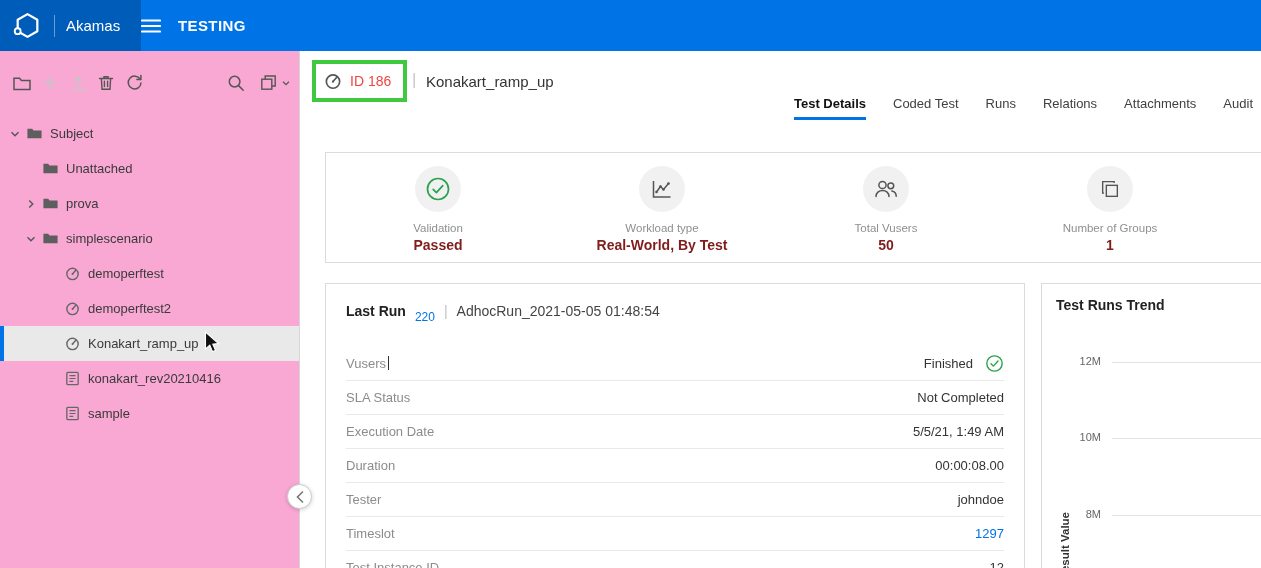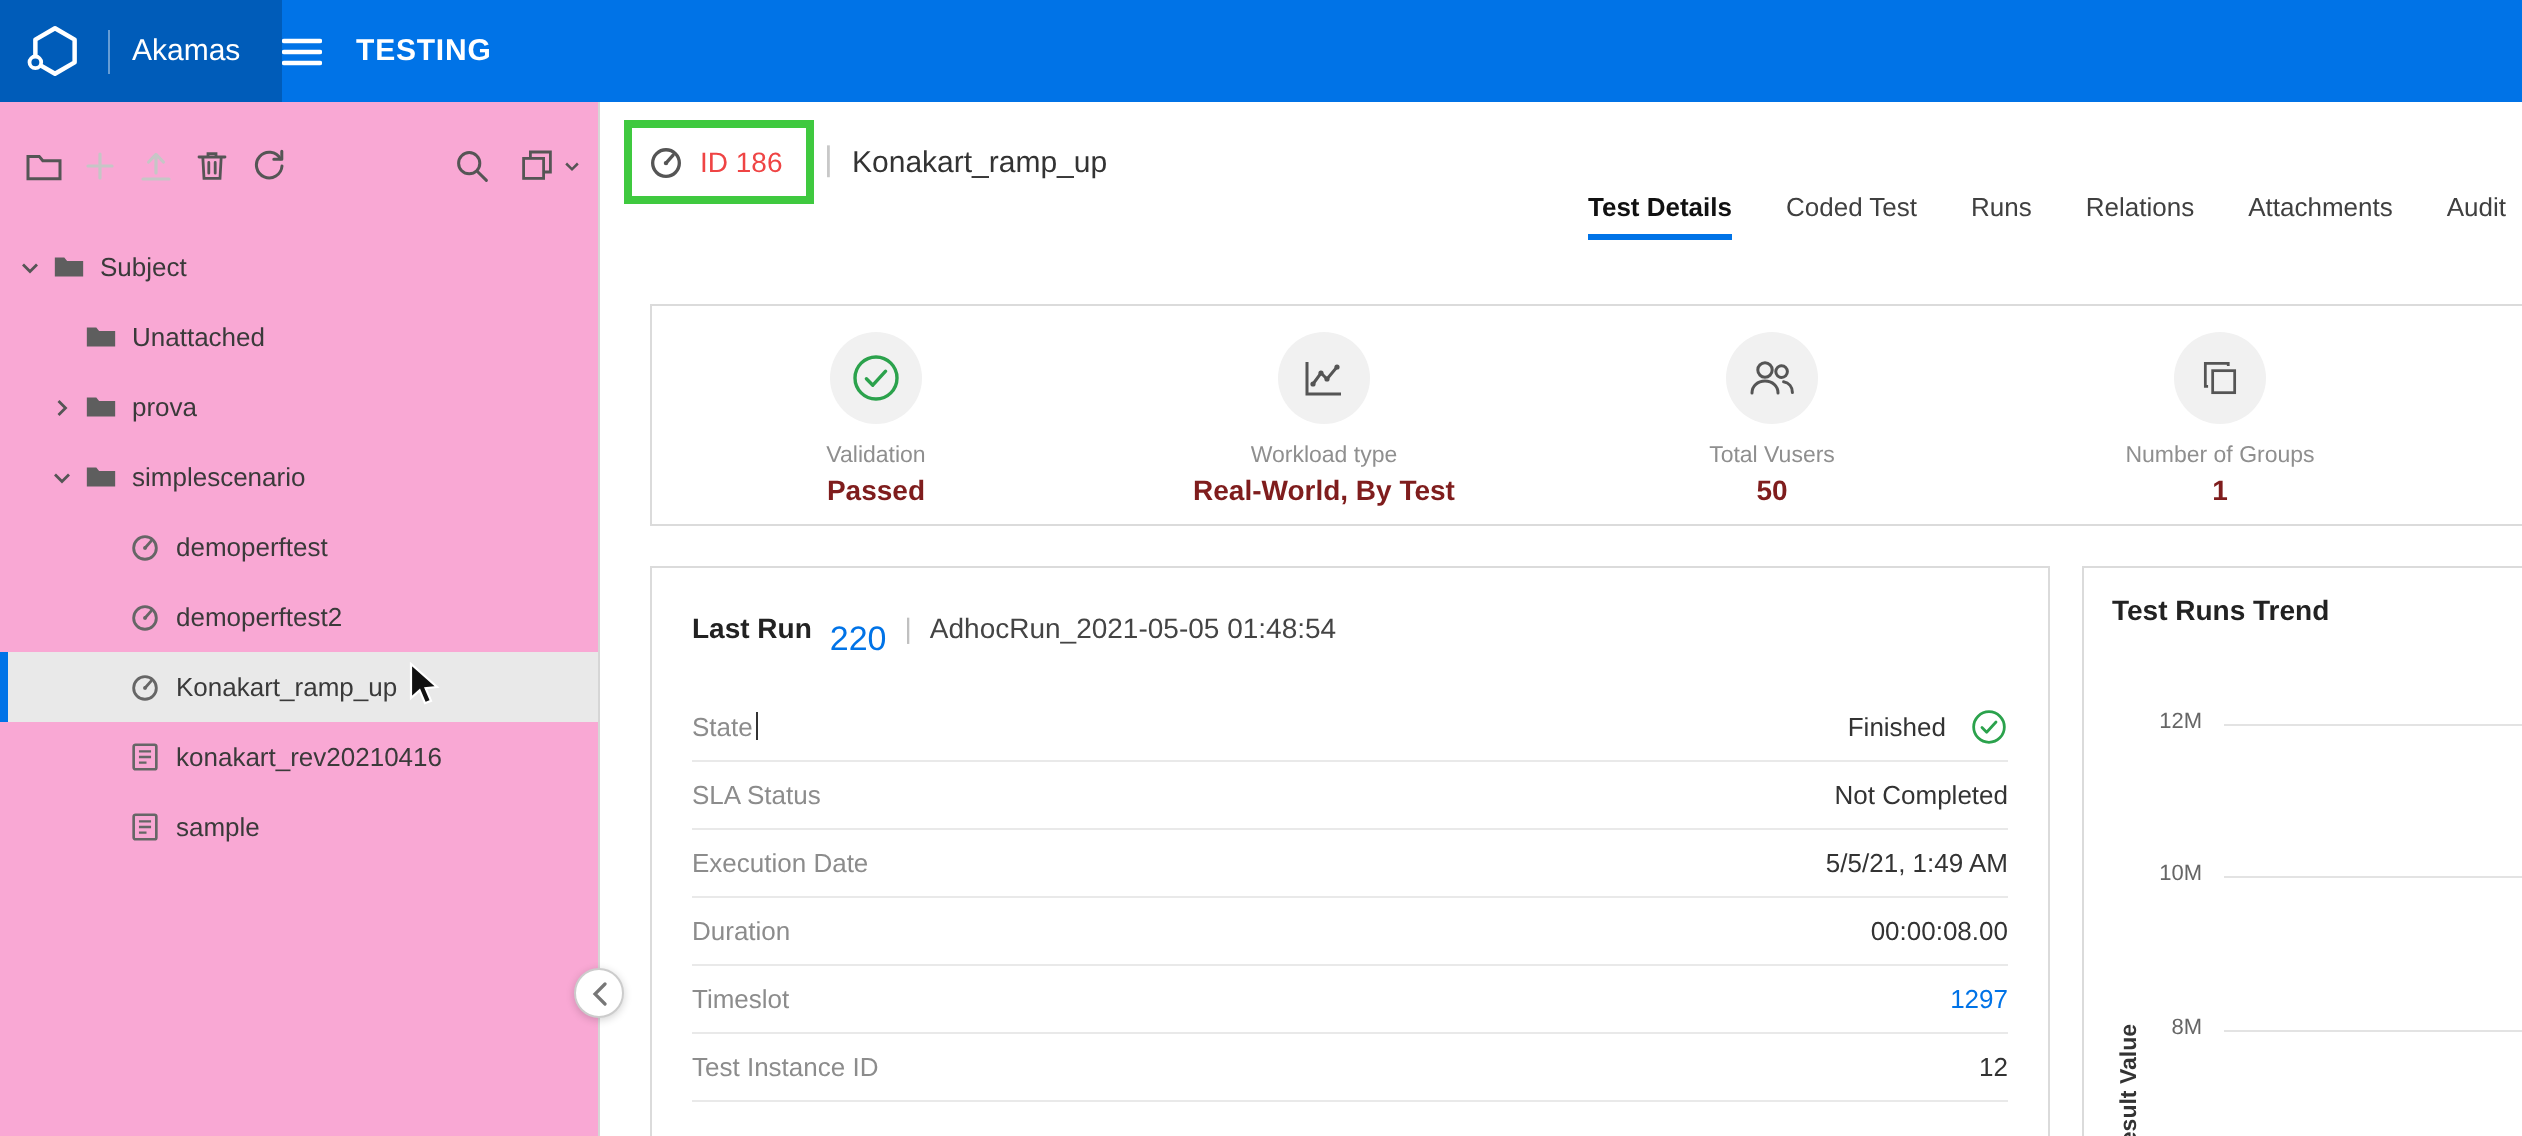--- a/index.html
+++ b/index.html
@@ -51,21 +51,21 @@
   .card { position:absolute; top:0; width:224px; height:100%; text-align:center; }
   .card:nth-child(1){left:0} .card:nth-child(2){left:224px} .card:nth-child(3){left:448px} .card:nth-child(4){left:672px}
   .ccircle { width:46px; height:46px; border-radius:50%; background:#F1F1F1; margin:13px auto 0;
              display:flex; align-items:center; justify-content:center; }
   .clabel { margin-top:10px; font-size:11.5px; color:#8F8F8F; }
   .cvalue { margin-top:3px; font-size:14px; font-weight:700; color:#7f1d1d; white-space:nowrap; }
 
   .lastrun { position:absolute; left:25px; top:232px; width:700px; height:341px; border:1px solid #DBDBDB; background:#fff; }
   .lr-head { display:flex; align-items:center; gap:9px; padding:14px 20px 0; }
   .lr-title { font-size:14px; font-weight:700; color:#222; }
-  .lr-id { font-size:17px; color:#0073E7; cursor:pointer;margin-top:12px; }
+  .lr-id { font-size:12px; color:#0073E7; cursor:pointer;margin-top:12px; }
   .lr-sep { color:#C0C0C0; font-size:14px; }
   .lr-name { font-size:14px; color:#444; white-space:nowrap; }
   .lr-rows { position:absolute; top:63px; left:20px; right:20px; }
   .lr-row { height:34px; display:flex; align-items:center; border-bottom:1px solid #E9E9E9; }
   .lr-label { flex:1; font-size:13px; color:#8C8C8C; }
   .lr-value { font-size:13px; color:#333; }
   .lr-value.link { color:#0073E7; cursor:pointer; }
   .lr-check { margin-left:12px; display:flex; }
   .caret { display:inline-block; width:1px; height:14px; background:#333; margin-left:2px; vertical-align:-2px; }
 
@@ -342,40 +342,44 @@
 
   <section class="lastrun">
     <div class="lr-head">
       <span class="lr-title">Last Run</span>
       <span class="lr-id">220</span>
       <span class="lr-sep">|</span>
       <span class="lr-name">AdhocRun_2021-05-05 01:48:54</span>
     </div>
     <div class="lr-rows">
       <div class="lr-row">
-        <span class="lr-label"><span>State</span><span class="caret"></span></span>
+        <span class="lr-label"><span>Vusers</span><span class="caret"></span></span>
         <span class="lr-value">Finished</span>
         <span class="lr-check">
           <svg width="19" height="19" viewBox="0 0 26 26">
               <circle cx="13" cy="13" r="10.5" fill="none" stroke="#2BA24C" stroke-width="1.9"></circle>
               <path d="M8.2 13.4l3.2 3.2 6.4-7" fill="none" stroke="#2BA24C" stroke-width="1.9" stroke-linecap="round" stroke-linejoin="round"></path>
             </svg>
         </span>
       </div>
       <div class="lr-row">
         <span class="lr-label">SLA Status</span>
         <span class="lr-value">Not Completed</span>
       </div>
       <div class="lr-row">
         <span class="lr-label">Execution Date</span>
         <span class="lr-value">5/5/21, 1:49 AM</span>
       </div>
       <div class="lr-row">
         <span class="lr-label">Duration</span>
         <span class="lr-value">00:00:08.00</span>
+      </div>
+      <div class="lr-row">
+        <span class="lr-label">Tester</span>
+        <span class="lr-value">johndoe</span>
       </div>
       <div class="lr-row">
         <span class="lr-label">Timeslot</span>
         <span class="lr-value link">1297</span>
       </div>
       <div class="lr-row">
         <span class="lr-label">Test Instance ID</span>
         <span class="lr-value">12</span>
       </div>
     </div>

